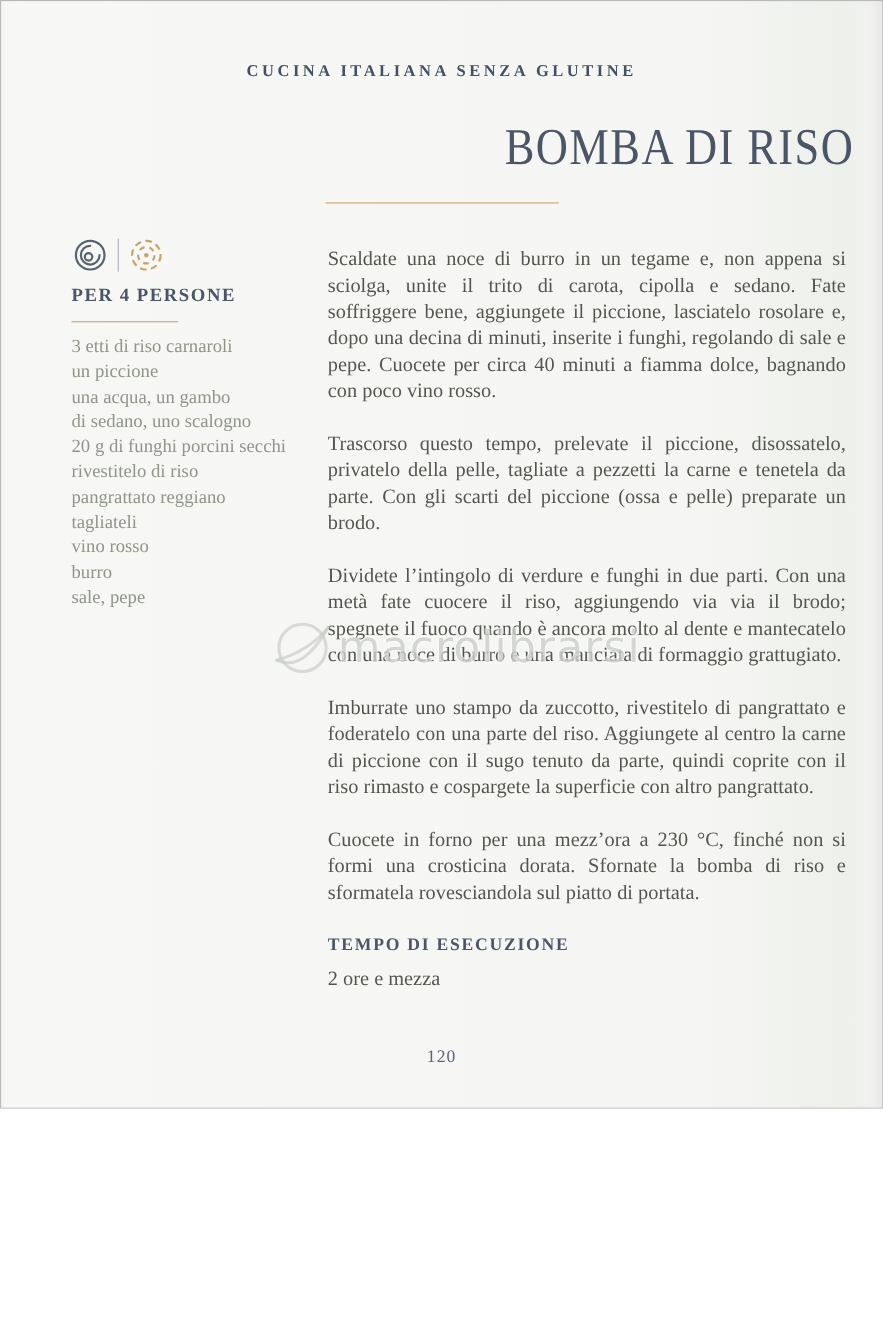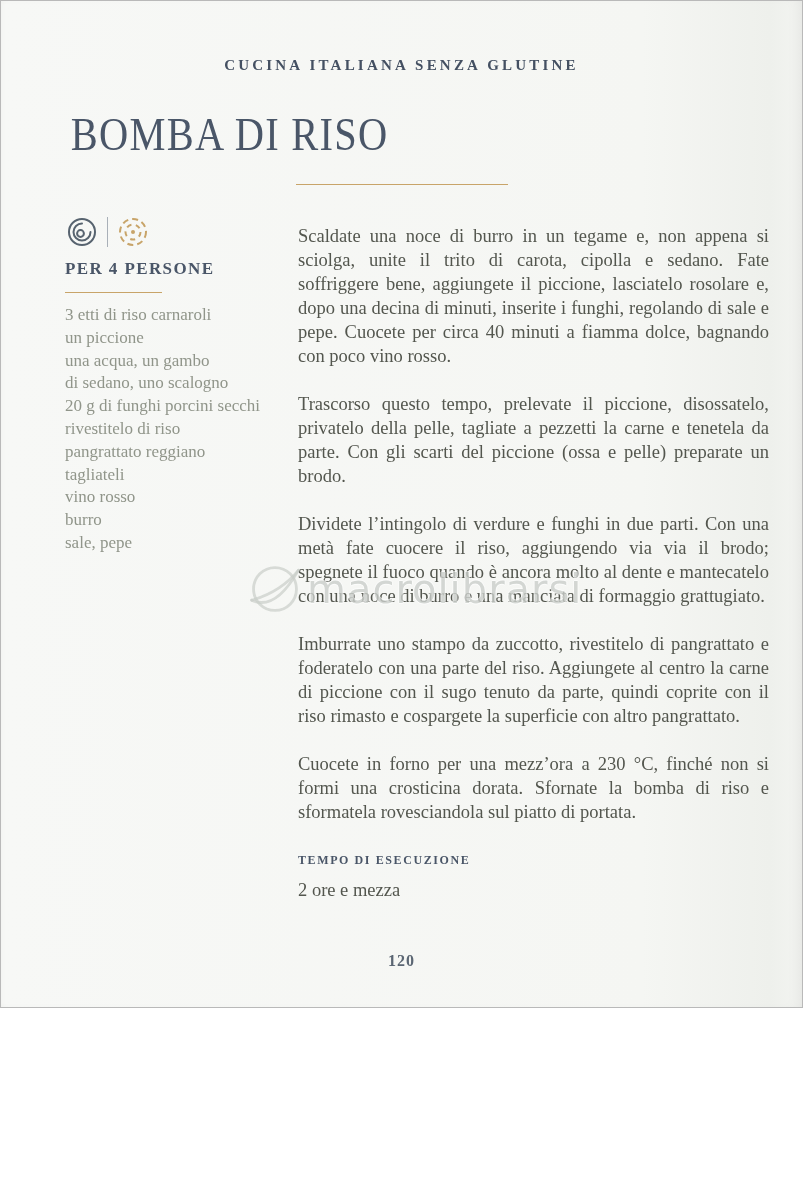--- a/index.html
+++ b/index.html
@@ -15,21 +15,21 @@
   }
   .book-header {
     position:absolute; top:56px; left:0; right:0;
     text-align:center;
     font-size:15px; font-weight:600;
     letter-spacing:3.2px;
     color:#445062;
   }
   .recipe-title {
     position:absolute; top:106px; left:0; right:0;
-    text-align:left;
+    text-align:right;
     font-size:47px; font-weight:500;
     color:#4a5668;
     white-space:nowrap;
     padding-left:44px;
   }
   .recipe-title .squeeze {
     display:inline-block;
     transform:scaleX(0.86);
     transform-origin:center;
     letter-spacing:1.5px;
@@ -55,31 +55,30 @@
   
   .main {
     position:absolute; left:297px; top:223px; width:471px;
     font-size:18.5px; line-height:24px;
     color:#53564e;
     text-align:justify;
   }
   .main p { margin:0 0 24px 0; }
   .tempo-label {
     margin-top:6px;
-    font-size:12px; font-weight:600;
+    font-size:16px; font-weight:600;
     letter-spacing:1.6px;
     color:#4a5668;
   }
   .tempo-value { margin-top:6px; font-size:18.5px; color:#53564e; }
   .page-number {
     position:absolute; bottom:37px; left:0; right:0;
     text-align:center;
     font-size:16px; color:#5b6673;
     letter-spacing:1px;
-    font-weight:bold;
   }
   
   .watermark {
     position:absolute; left:246px; top:560px;
     display:flex; align-items:center; gap:4px;
     pointer-events:none;
     opacity:0.8;
   }
   .watermark-text {
     font-family:"DejaVu Sans", sans-serif;

